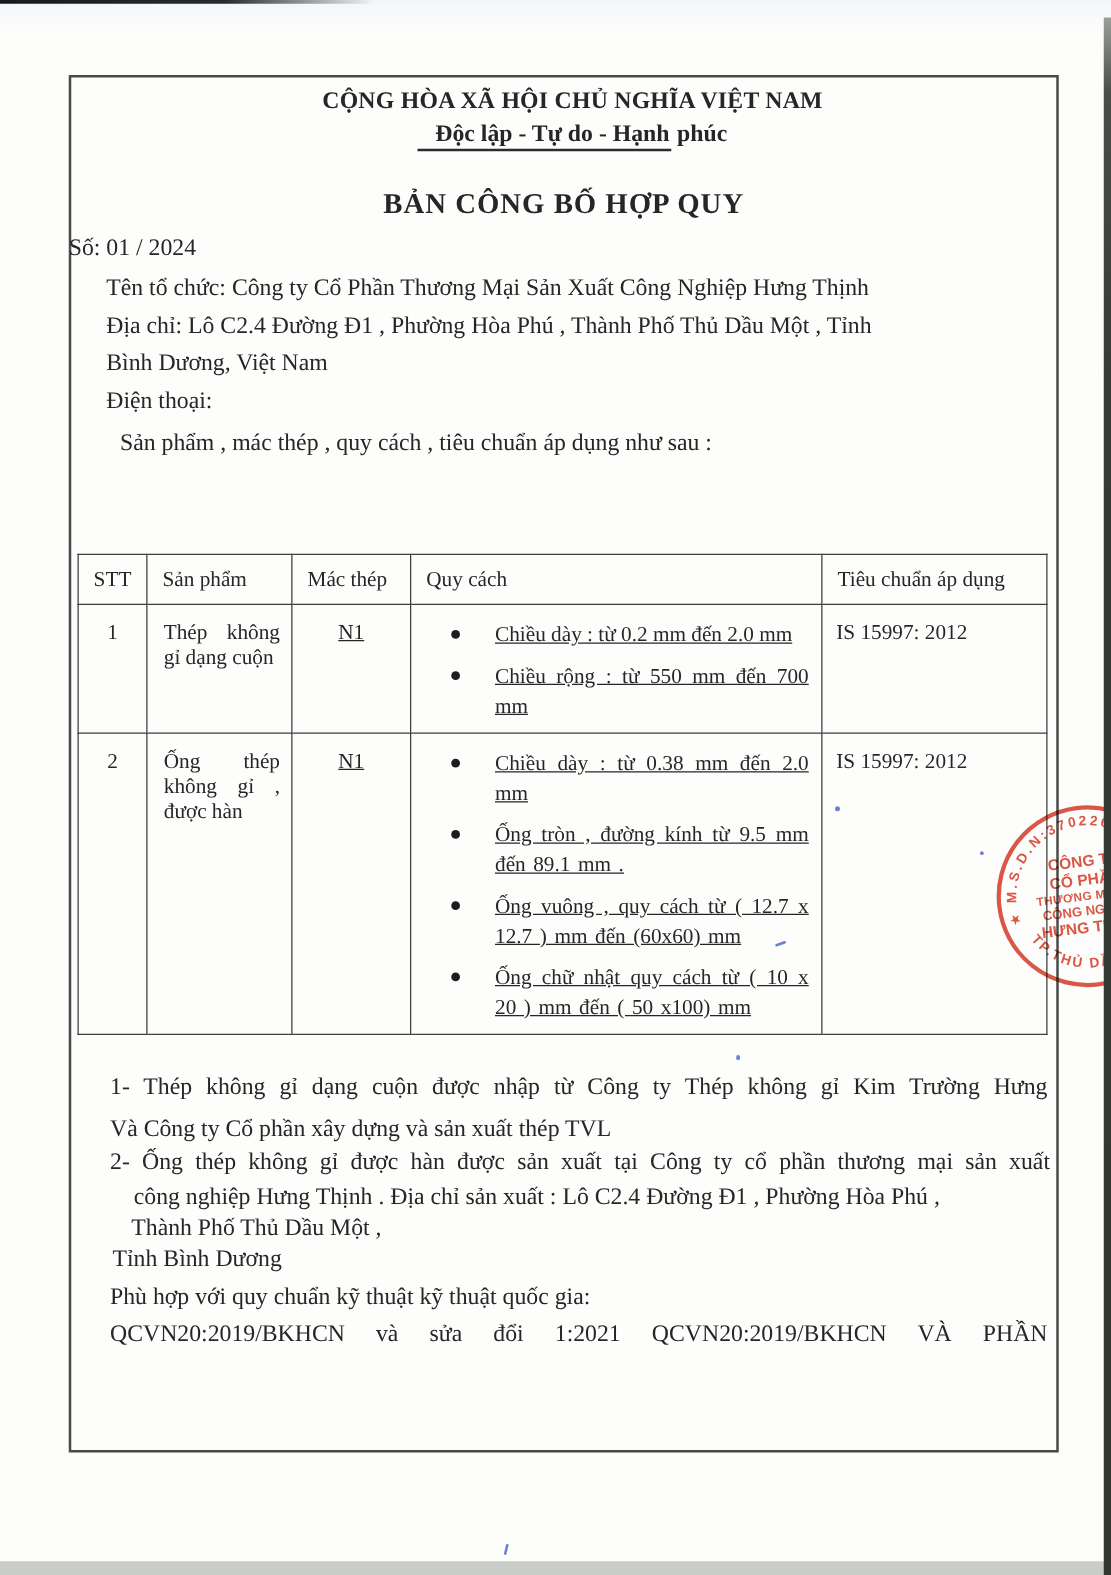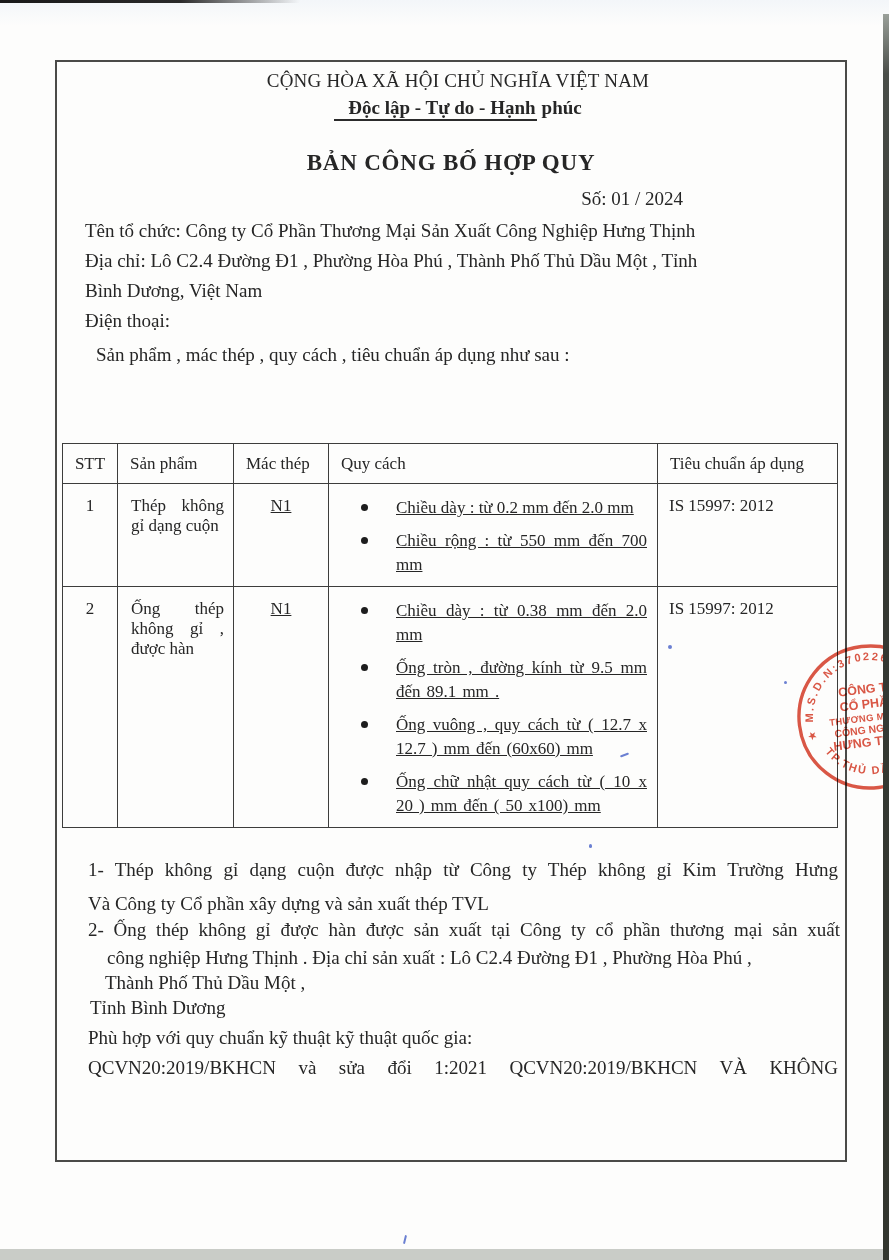--- a/index.html
+++ b/index.html
@@ -15,28 +15,28 @@
   .edge-top{position:absolute;left:0;top:0;width:300px;height:3px;
     background:linear-gradient(90deg,#191919 0%,#2a2a2a 60%,rgba(42,42,42,0) 100%);}
   .edge-right{position:absolute;left:883px;top:14px;width:6px;height:1246px;z-index:60;
     background:linear-gradient(180deg,#9aa09a 0px,#4a4e49 60px,#363a35 300px,#33372f 100%);}
   .edge-bottom{position:absolute;left:0;top:1249px;width:889px;height:11px;background:#c9ccc7;z-index:55;}
   
   .frame{position:absolute;left:55px;top:60px;width:792px;height:1102px;
     border:2px solid #4a4a48;box-sizing:border-box;}
   
   .hdr-republic{position:absolute;left:55px;top:70px;width:792px;text-align:center;
-    font-weight:normal;font-size:19px;letter-spacing:.2px;text-indent:14px;}
+    font-weight:bold;font-size:19px;letter-spacing:.2px;text-indent:14px;}
   .hdr-motto{position:absolute;left:55px;top:97px;width:792px;text-align:center;
     font-weight:bold;font-size:19px;text-indent:14px;}
   .hdr-motto .u{border-bottom:2.5px solid #2b2b2b;padding:0 1px 1px 14px;}
   .hdr-motto .tail{margin-left:5px;}
   .doc-title{position:absolute;left:55px;top:150px;width:792px;text-align:center;
     font-weight:bold;font-size:23px;letter-spacing:.8px;}
-  .doc-number{position:absolute;left:55px;top:188px;width:628px;text-align:right;font-size:19px;}
+  .doc-number{position:absolute;left:55px;top:188px;width:628px;text-align:left;font-size:19px;}
   
   .org-block{position:absolute;left:85px;top:216px;width:745px;font-size:19px;line-height:30px;}
   .product-block{position:absolute;left:96px;top:339px;width:734px;font-size:19px;line-height:31px;}
   .bold{font-weight:bold;}
   
   table.spec{position:absolute;left:62px;top:443px;width:775px;border-collapse:collapse;
     table-layout:fixed;font-size:17px;}
   table.spec td{border:1.6px solid #3d3d3c;vertical-align:top;box-sizing:border-box;}
   tr.h{height:40px;}
   tr.r1{height:102px;}
@@ -151,21 +151,21 @@
   </tbody>
     </table>
 
   <div class="nline njust" style="left:88px;top:859px;width:750px;">1- Thép không gỉ dạng cuộn được nhập từ Công ty Thép không gỉ Kim Trường Hưng</div>
   <div class="nline" style="left:88px;top:893px;">Và Công ty Cổ phần xây dựng và sản xuất thép TVL</div>
   <div class="nline njust" style="left:88px;top:919px;width:752px;">2- Ống thép không gỉ được hàn được sản xuất tại Công ty cổ phần thương mại sản xuất</div>
   <div class="nline" style="left:107px;top:947px;">công nghiệp Hưng Thịnh . Địa chỉ sản xuất : Lô C2.4 Đường Đ1 , Phường Hòa Phú ,</div>
   <div class="nline" style="left:105px;top:972px;">Thành Phố Thủ Dầu Một ,</div>
   <div class="nline" style="left:90px;top:997px;">Tỉnh Bình Dương</div>
   <div class="nline" style="left:88px;top:1027px;">Phù hợp với quy chuẩn kỹ thuật kỹ thuật quốc gia:</div>
-  <div class="nline njust" style="left:88px;top:1057px;width:750px;">QCVN20:2019/BKHCN và sửa đổi 1:2021 QCVN20:2019/BKHCN VÀ KHÔNG</div>
+  <div class="nline njust" style="left:88px;top:1057px;width:750px;">QCVN20:2019/BKHCN và sửa đổi 1:2021 QCVN20:2019/BKHCN VÀ PHẦN</div>
 
   <div class="stamp">
     <svg width="150" height="150" viewBox="0 0 150 150">
       <circle cx="75" cy="75" r="71" fill="none" stroke="#d84a37" stroke-width="3.4"></circle>
       <defs>
         <path id="arcTop" d="M 21.4,94.5 A 57,57 0 1 1 128.6,94.5" fill="none"></path>
         <path id="arcBot" d="M 25.6,103.5 A 57,57 0 0 0 124.4,103.5" fill="none"></path>
       </defs>
       <text font-size="11" font-weight="bold" fill="#d84a37" letter-spacing="2.2">
         <textPath href="#arcTop" startOffset="4">★ M.S.D.N:3702266</textPath>

